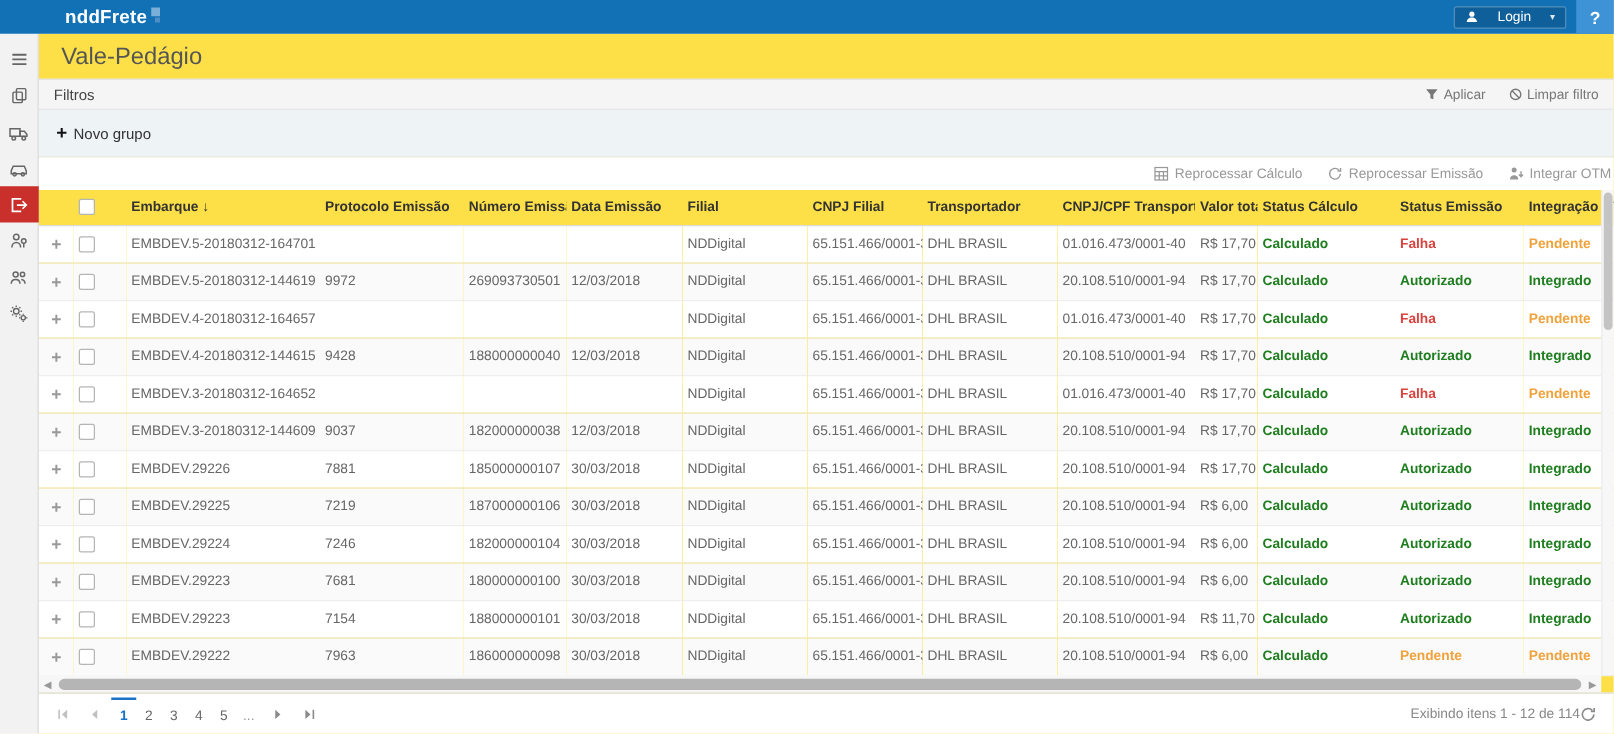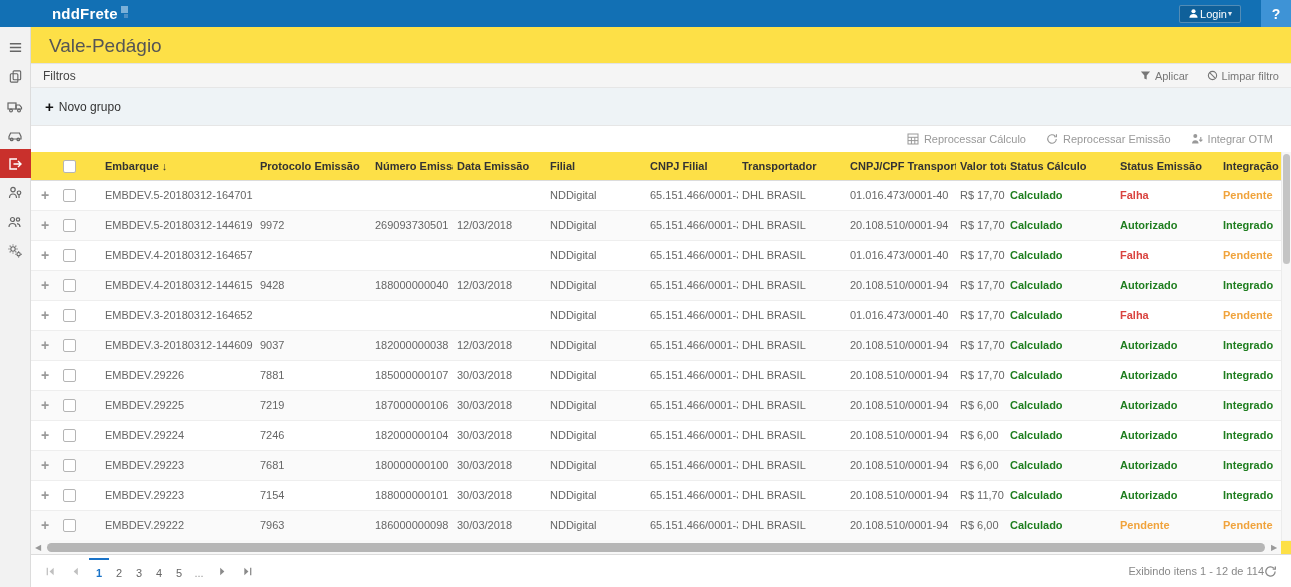--- a/index.html
+++ b/index.html
@@ -7,42 +7,42 @@
   body { font-family: "Liberation Sans", sans-serif; background: #fff; color: #555; }
   .app { position: relative; width: 1291px; height: 587px; background: #fff; }
 
   
   .header { position: absolute; top: 0; left: 0; right: 0; height: 27px; background: #1270b4; display: flex; align-items: center; z-index: 5; padding-left: 44px; }
   .logo { color: #fff; font-size: 15px; font-weight: bold; padding-left: 8px; display: flex; align-items: flex-start; gap: 3px; letter-spacing: .2px; }
   .px-wrap { display: inline-flex; flex-direction: column; gap: 1px; margin-top: 1px; }
   .px1 { width: 7px; height: 7px; background: #7ab0d8; display: inline-block; }
   .px2 { width: 4px; height: 4px; background: #4d8fc4; display: inline-block; align-self: flex-end; }
   .header-right { margin-left: auto; display: flex; align-items: center; height: 100%; }
-  .login-btn { display: flex; align-items: center; gap: 1px; background: rgba(0,0,0,.14); border: 1px solid rgba(255,255,255,.28); border-radius: 2px; color: #fff; font-size: 11px; padding: 2px 8px; margin-right: 20px; cursor: pointer; }
+  .login-btn { display: flex; align-items: center; gap: 15px; background: rgba(0,0,0,.14); border: 1px solid rgba(255,255,255,.28); border-radius: 2px; color: #fff; font-size: 11px; padding: 2px 8px; margin-right: 8px; cursor: pointer; }
   .login-btn .chev { font-size: 8px; opacity: .85; }
   .help-btn { width: 30px; height: 100%; background: #3e93d6; color: #fff; font-weight: bold; font-size: 14px; display: flex; align-items: center; justify-content: center; cursor: pointer; }
 
   
   .sidebar { position: absolute; top: 27px; left: 0; bottom: 0; width: 31px; background: #f2f2f2; border-right: 1px solid #dcdcdc; padding-top: 6px; display: flex; flex-direction: column; align-items: center; z-index: 4; }
   .side-item { width: 31px; height: 29px; display: flex; align-items: center; justify-content: center; color: #666; cursor: pointer; }
   .side-item.active { background: #c9302c; color: #fff; }
 
   
   .content { position: absolute; top: 27px; left: 31px; right: 0; bottom: 0; background: #fde047; }
   .page-title { font-size: 19px; font-weight: normal; color: #555; height: 36px; padding: 8px 0 0 18px; }
 
   .filters-bar { height: 25px; background: #f5f5f5; border-top: 1px solid #e3e3e3; border-bottom: 1px solid #e6e6e6; display: flex; align-items: center; padding: 0 12px; font-size: 12px; color: #444; }
   .filter-actions { margin-left: auto; display: flex; gap: 18px; font-size: 11px; color: #777; }
   .filter-btn { display: inline-flex; align-items: center; gap: 4px; cursor: pointer; }
 
   .group-bar { height: 38px; background: #eef3f6; display: flex; align-items: center; padding: 0 14px; border-bottom: 1px solid #e6e6e6; }
   .novo-grupo { font-size: 12px; color: #333; cursor: pointer; display: inline-flex; gap: 5px; align-items: center; }
   .novo-grupo .plus { font-weight: bold; font-size: 15px; color: #111; line-height: 1; }
 
-  .actions-bar { height: 26px; display: flex; align-items: center; justify-content: flex-end; gap: 20px; padding-right: 18px; font-size: 11px; color: #999; background: #fff; text-align: center; }
+  .actions-bar { height: 26px; display: flex; align-items: center; justify-content: flex-end; gap: 20px; padding-right: 2px; font-size: 11px; color: #999; background: #fff; text-align: center; }
   .action-link { display: inline-flex; align-items: center; gap: 5px; cursor: pointer; }
 
   
   table { border-collapse: collapse; table-layout: fixed; width: 1261px; font-size: 11px; }
   th { text-align: left; font-size: 11px; color: #333; font-weight: bold; height: 28px; border-bottom: 1px solid #dcdcdc; padding: 0 4px; white-space: nowrap; overflow: hidden; cursor: pointer; }
   td { height: 30px; border-bottom: 1px solid #eeeeee; padding: 0 4px; color: #666; white-space: nowrap; overflow: hidden; background: #fff; }
   tbody tr:nth-child(even) td { background: #fafafa; }
   .cell-expand, .col-expand { text-align: center; }
   .checkbox { width: 13px; height: 13px; border: 1px solid #b5b5b5; border-radius: 2px; background: #fff; display: inline-block; vertical-align: middle; cursor: pointer; }
   .expand { color: #999; font-size: 14px; font-weight: bold; cursor: pointer; }

